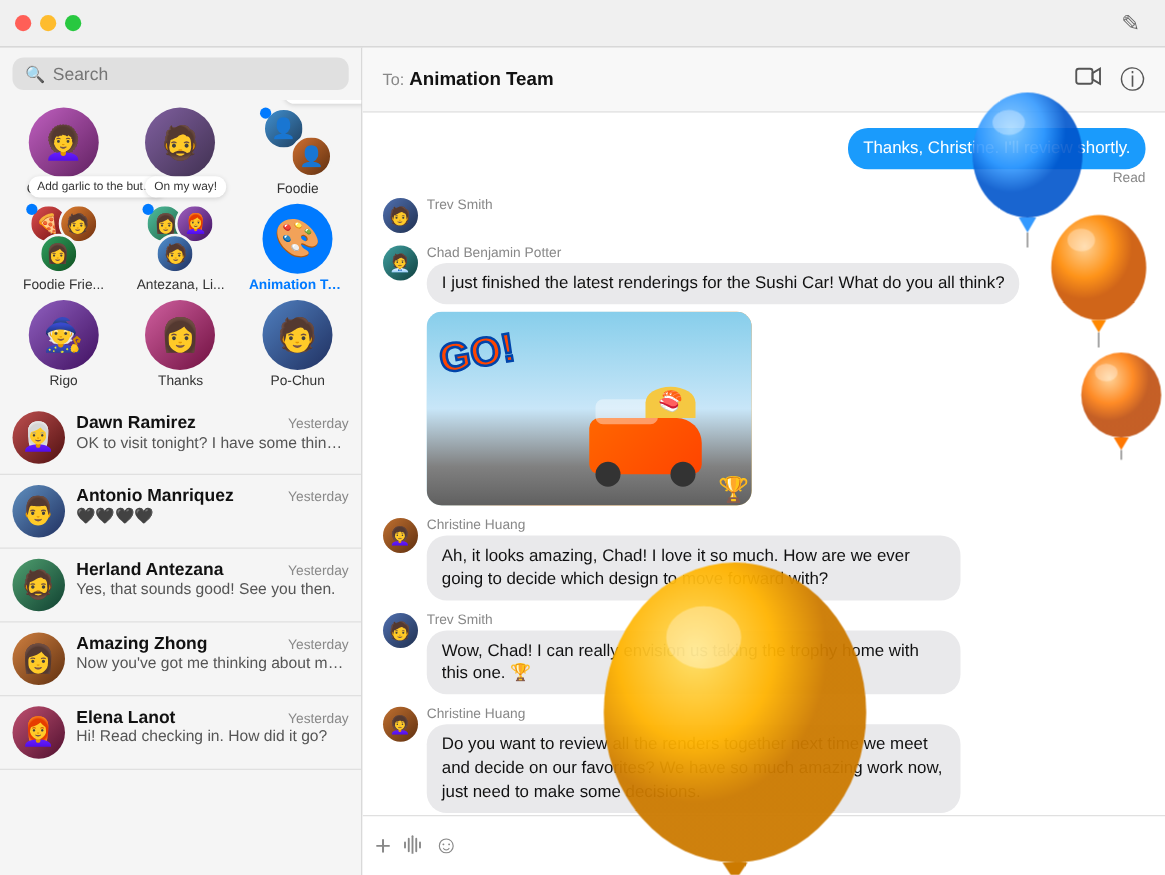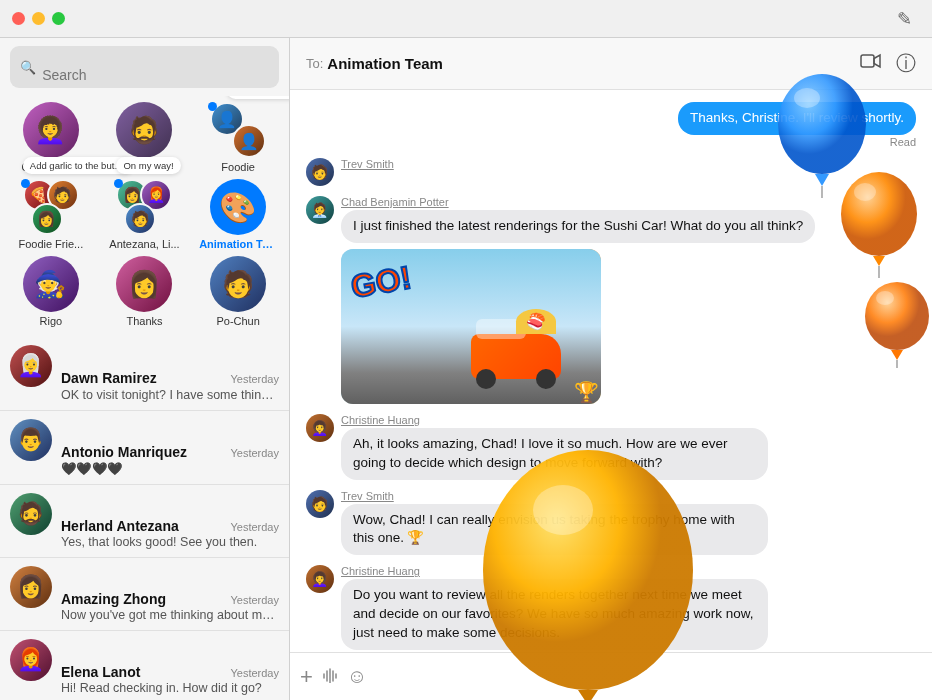--- a/index.html
+++ b/index.html
@@ -68,21 +68,20 @@
       gap: 6px;
     }
     .search-icon-sym { color: #888; font-size: 13px; }
     .search-input {
       background: transparent;
       border: none;
       outline: none;
       font-size: 14px;
       color: #737373;
       width: 100%;
-      margin-top: 16px;
     }
 
     
     .pinned-section {
       padding: 6px 4px 4px 4px;
       overflow: hidden;
     }
     .pinned-row {
       display: flex;
       justify-content: space-around;
@@ -170,21 +169,21 @@
     .convo-avatar {
       width: 42px; height: 42px;
       border-radius: 50%;
       flex-shrink: 0;
       display: flex;
       align-items: center;
       justify-content: center;
       font-size: 22px;
       overflow: hidden;
     }
-    .convo-content { flex: 1; min-width: 0; margin-top: 25px; }
+    .convo-content { flex: 1; min-width: 0; }
     .convo-header { display: flex; justify-content: space-between; align-items: baseline; }
     .convo-name { font-size: 14px; font-weight: 600; color: #111; }
     .convo-time { font-size: 11px; color: #888; }
     .convo-preview { font-size: 12.5px; color: #555; white-space: nowrap; overflow: hidden; text-overflow: ellipsis; margin-top: 1px; }
 
     
     .chat-panel {
       flex: 1;
       display: flex;
       flex-direction: column;
@@ -228,21 +227,21 @@
       width: 28px; height: 28px;
       border-radius: 50%;
       flex-shrink: 0;
       font-size: 14px;
       display: flex;
       align-items: center;
       justify-content: center;
       overflow: hidden;
     }
     .msg-content { max-width: 70%; }
-    .msg-sender { font-size: 11px; color: #888; margin-bottom: 2px; text-decoration: underline; }
+    .msg-sender { font-size: 11px; color: #888; margin-bottom: 2px; }
     .msg-bubble {
       background: #e9e9eb;
       border-radius: 16px;
       padding: 7px 12px;
       font-size: 13.5px;
       color: #111;
       line-height: 1.4;
       display: inline-block;
       max-width: 100%;
     }
@@ -497,21 +496,21 @@
 
       <div class="convo-item">
         <div class="convo-avatar av-herland">
             <span>🧔</span>
           </div>
         <div class="convo-content">
           <div class="convo-header">
             <span class="convo-name">Herland Antezana</span>
             <span class="convo-time">Yesterday</span>
           </div>
-          <div class="convo-preview">Yes, that looks good! See you then.</div>
+          <div class="convo-preview">Yes, that sounds good! See you then.</div>
         </div>
       </div>
 
       <div class="convo-item">
         <div class="convo-avatar av-xiaomeng">
             <span>👩</span>
           </div>
         <div class="convo-content">
           <div class="convo-header">
             <span class="convo-name">Amazing Zhong</span>

